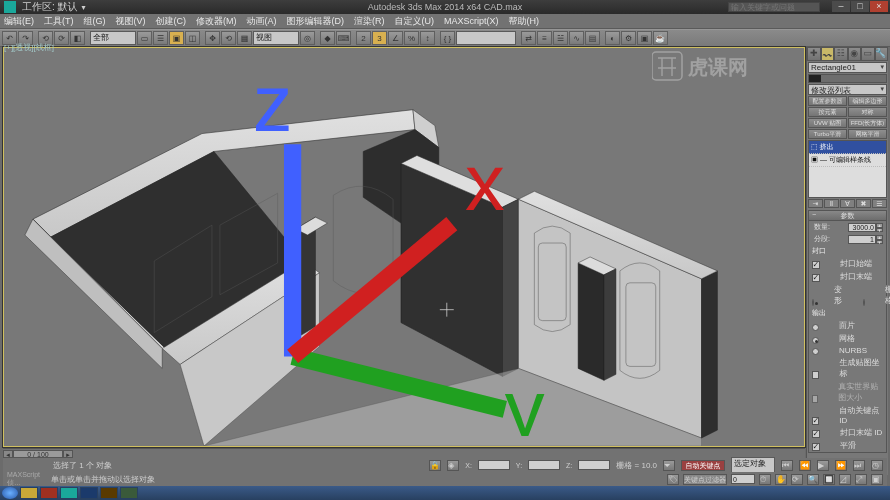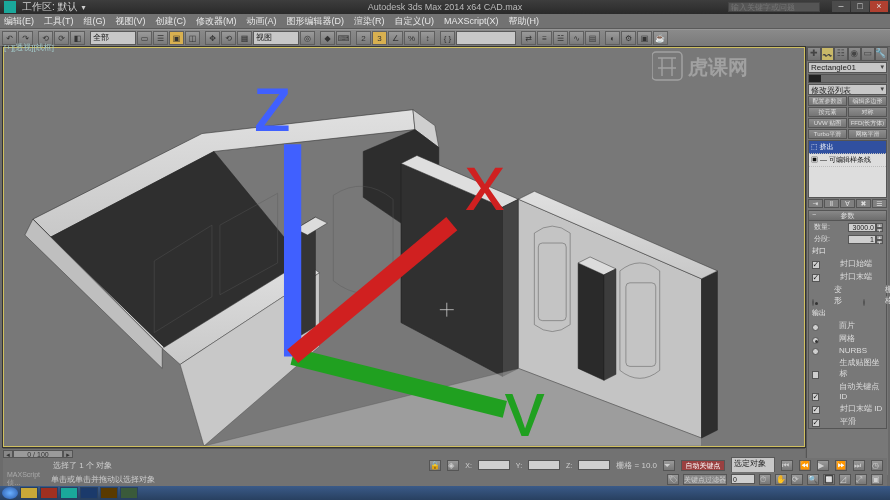--- a/index.html
+++ b/index.html
@@ -328,20 +328,24 @@
         <span>网格</span>
       </div>
     <div class="param-row">
         <span class="radio"></span>
         <span>NURBS</span>
       </div>
     <div class="param-row">
         <span class="chk"></span>
         <span>生成贴图坐标</span>
       </div>
+    <div class="param-row" style="opacity:.55">
+        <span class="chk"></span>
+        <span>真实世界贴图大小</span>
+      </div>
     <div class="param-row">
         <span class="chk on"></span>
         <span>自动关键点 ID</span>
       </div>
     <div class="param-row">
         <span class="chk on"></span>
         <span>封口末端 ID</span>
       </div>
     <div class="param-row">
         <span class="chk on"></span>

